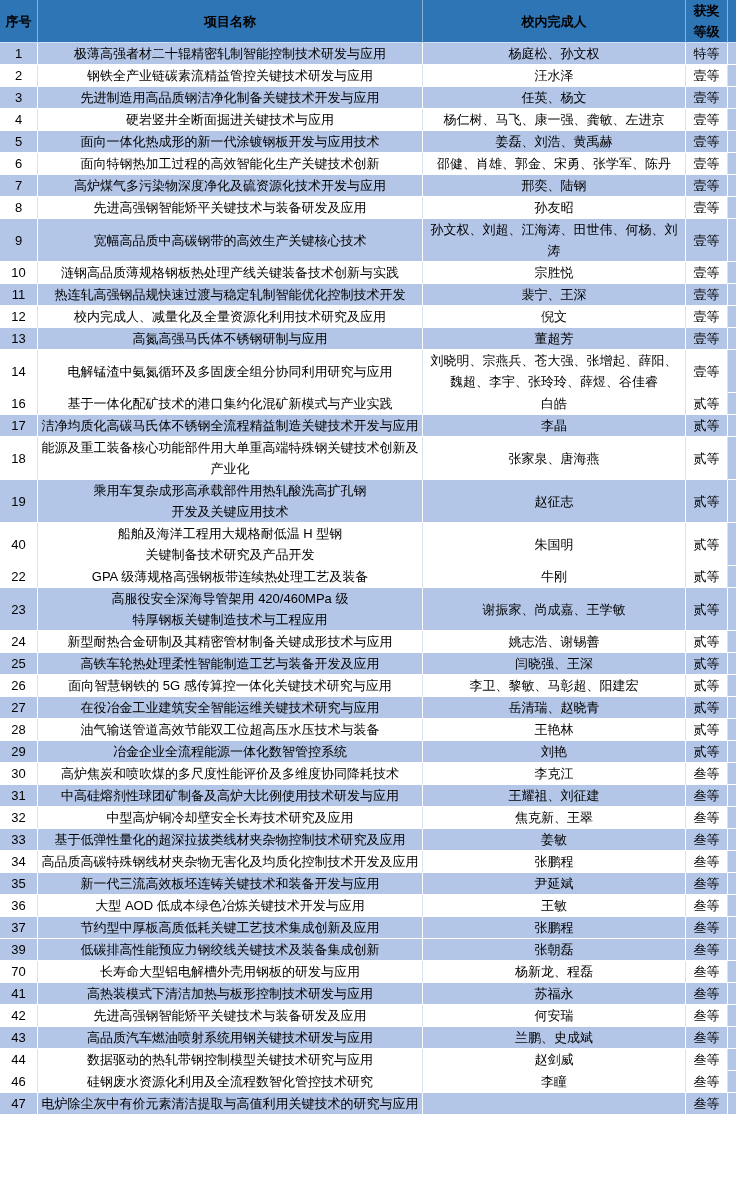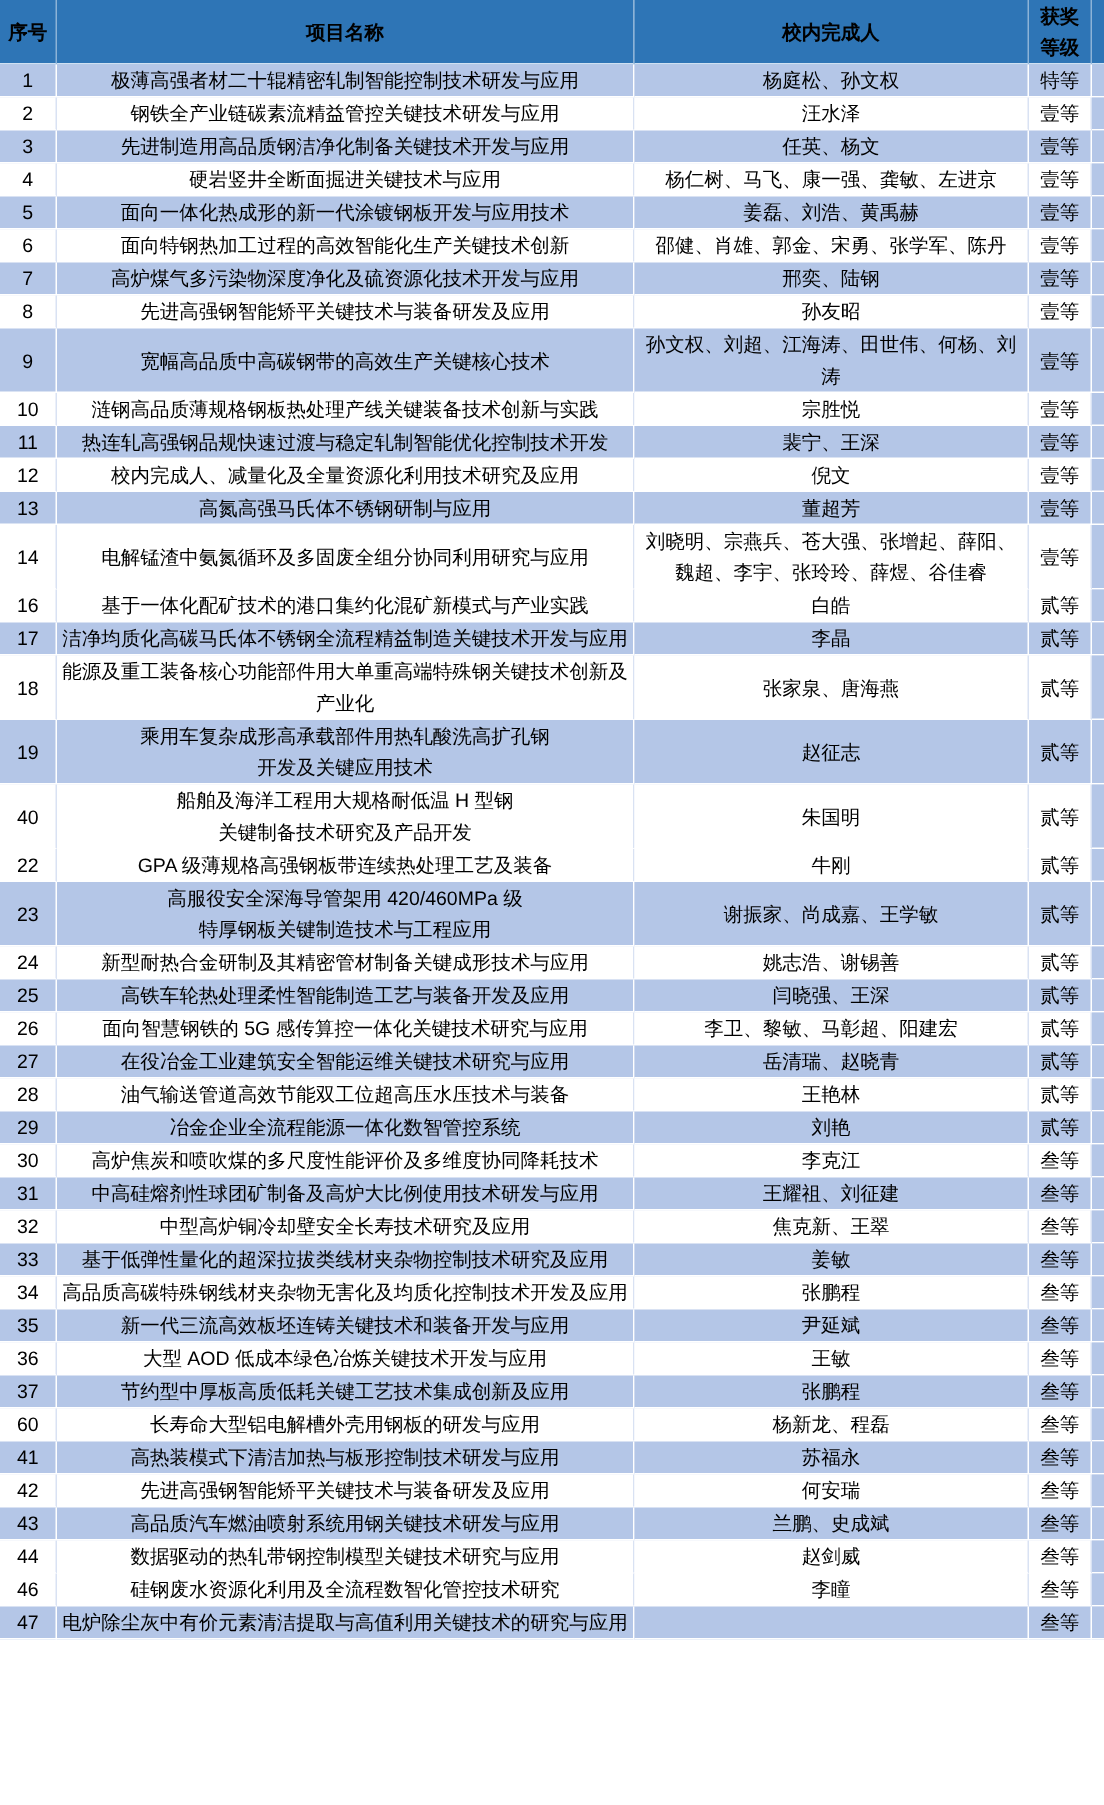--- a/index.html
+++ b/index.html
@@ -300,22 +300,29 @@
         <td class="award">叁等</td>
         <td class="sliver"></td>
       </tr>
       <tr class="band">
         <td class="no">37</td>
         <td class="project">节约型中厚板高质低耗关键工艺技术集成创新及应用</td>
         <td class="people">张鹏程</td>
         <td class="award">叁等</td>
         <td class="sliver"></td>
       </tr>
-      <tr class="plain">
-        <td class="no">60</td>
+      <tr class="band">
+        <td class="no">39</td>
+        <td class="project">低碳排高性能预应力钢绞线关键技术及装备集成创新</td>
+        <td class="people">张朝磊</td>
+        <td class="award">叁等</td>
+        <td class="sliver"></td>
+      </tr>
+      <tr class="plain">
+        <td class="no">70</td>
         <td class="project">长寿命大型铝电解槽外壳用钢板的研发与应用</td>
         <td class="people">杨新龙、程磊</td>
         <td class="award">叁等</td>
         <td class="sliver"></td>
       </tr>
       <tr class="band">
         <td class="no">41</td>
         <td class="project">高热装模式下清洁加热与板形控制技术研发与应用</td>
         <td class="people">苏福永</td>
         <td class="award">叁等</td>

